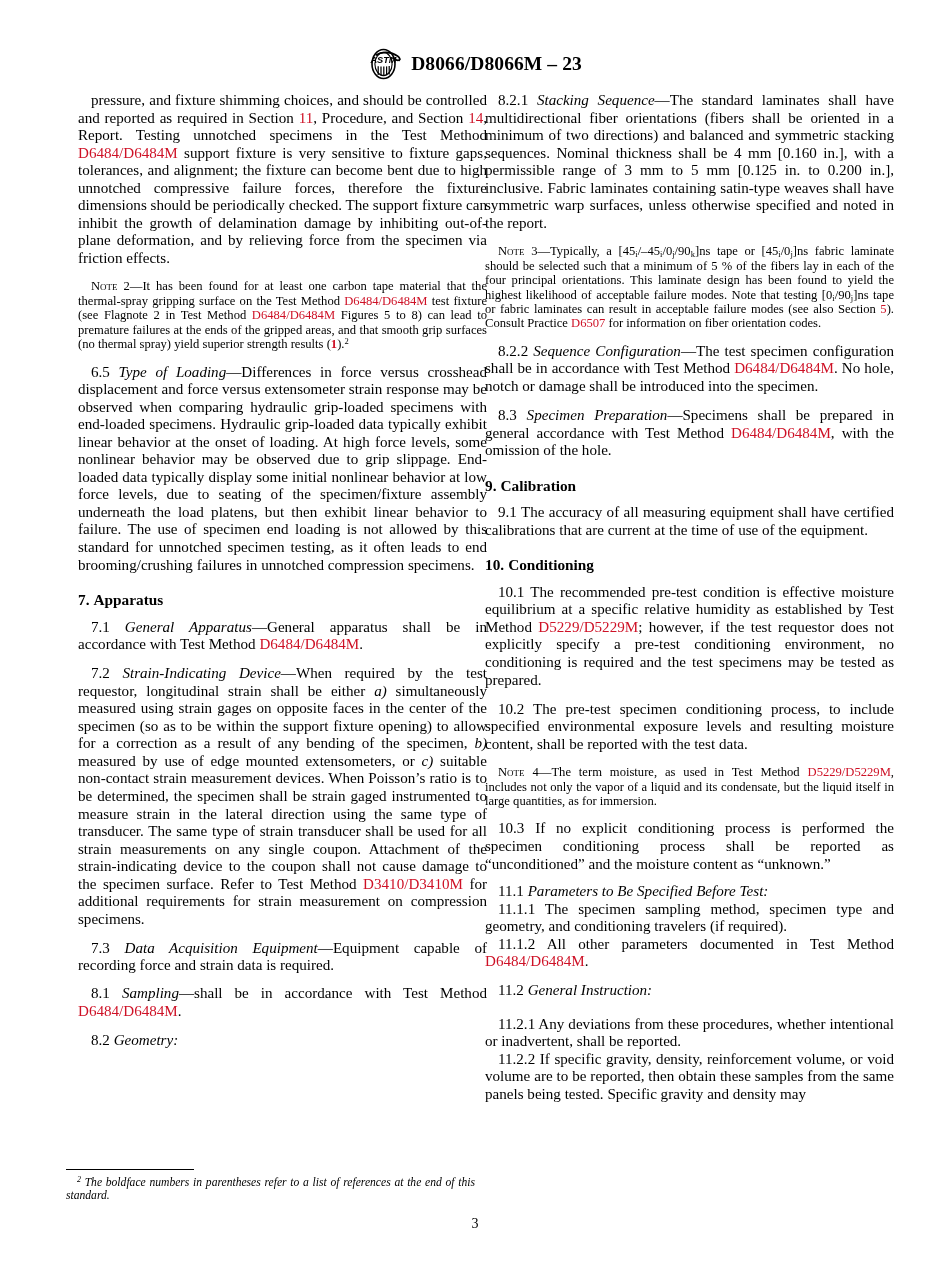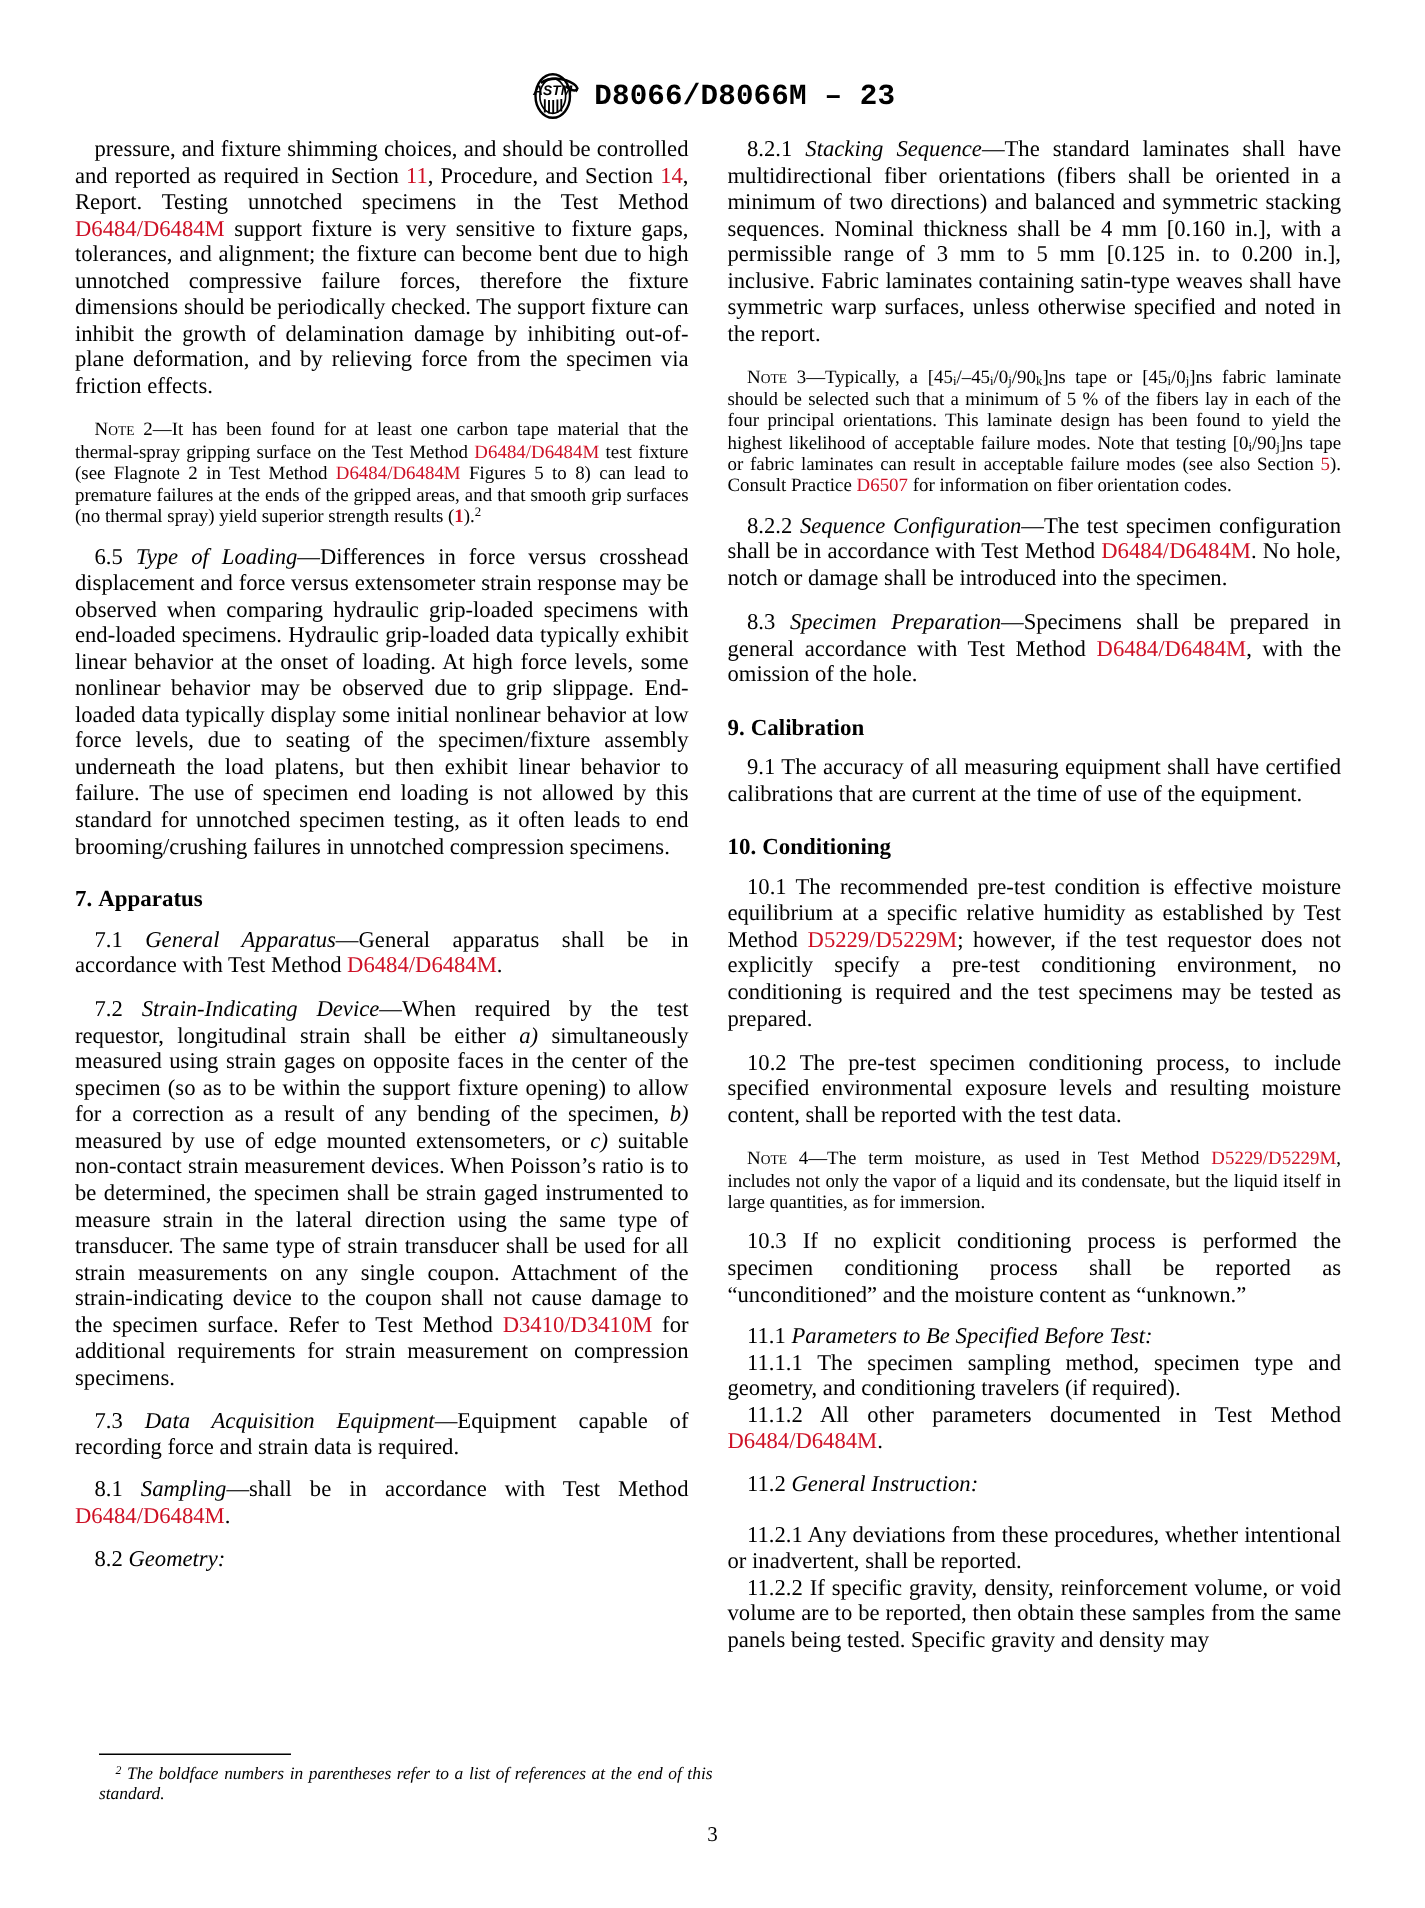--- a/index.html
+++ b/index.html
@@ -36,39 +36,39 @@
     align-items: center;
     gap: 9px;
   }
   .astm-logo {
     display: inline-block;
     width: 34px;
     height: 32px;
     vertical-align: middle;
   }
   .doc-title {
-    font-family: Liberation Mono, monospace;
+    font-family: Liberation Serif, serif;
     font-weight: bold;
     font-size: 19.5px;
     letter-spacing: 0.1px;
   }
 
   
   .col {
     position: absolute;
     top: 92px;
     width: 409px;
     font-size: 15.1px;
     line-height: 17.55px;
     text-align: justify;
     text-justify: inter-word;
     -webkit-hyphens: none;
     hyphens: none;
   }
-  .col-left  { left: 50px; }
+  .col-left  { left: 78px; }
   .col-right { left: 485px; }
 
   p {
     margin: 0;
     padding: 0;
   }
   .para {
     text-indent: 13px;
     margin-bottom: 0;
   }

